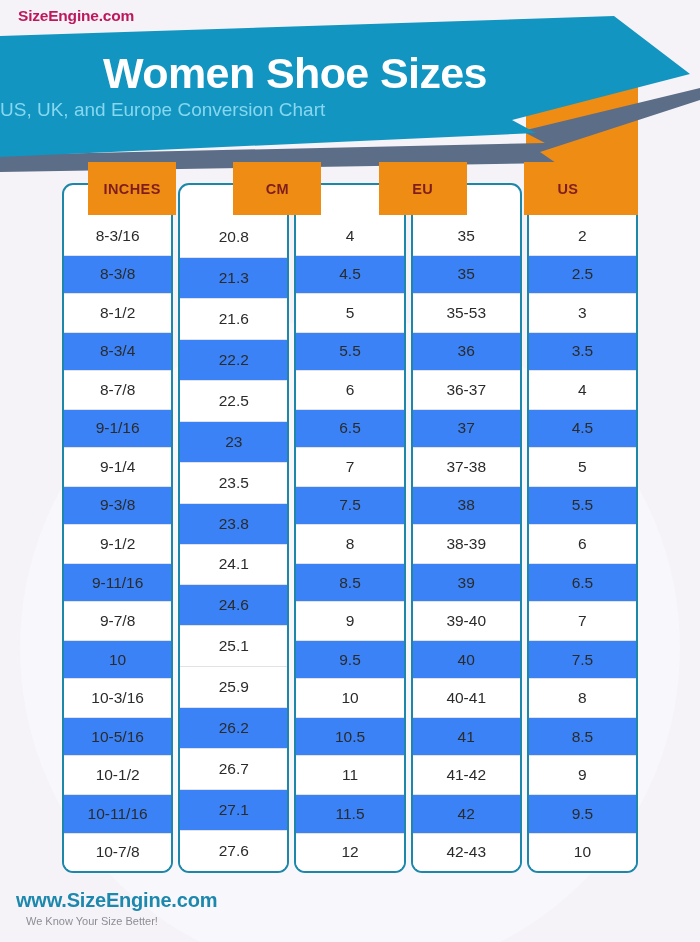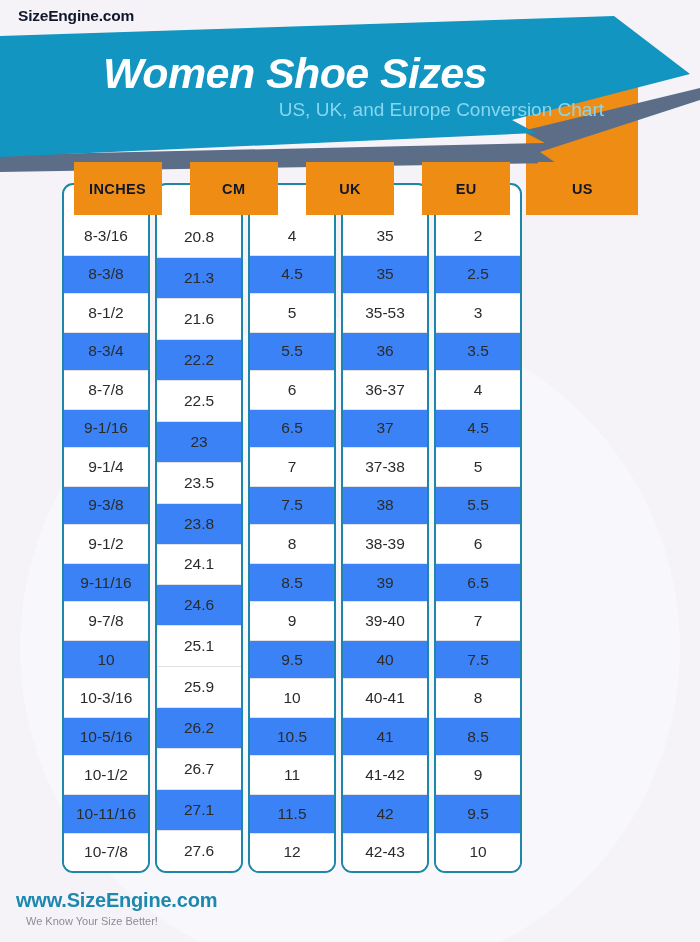--- a/index.html
+++ b/index.html
@@ -28,21 +28,21 @@
     z-index: 0;
   }
 
   
   #brand-logo {
     position: absolute;
     left: 18px;
     top: 7px;
     font-size: 15.5px;
     font-weight: bold;
-    color: #0f172a;
+    color: #be185d;
     letter-spacing: -0.2px;
     z-index: 6;
   }
 
   
   #header-banner {
     position: absolute;
     left: 0;
     top: 0;
     width: 700px;
@@ -57,41 +57,40 @@
     left: 0;
     top: 52px;
     width: 590px;
     text-align: center;
     color: #ffffff;
     font-size: 43px;
     font-weight: bold;
     letter-spacing: -0.6px;
     line-height: 1;
     z-index: 5;
-    font-style: italic;
   }
   #banner-subtitle {
     position: absolute;
     left: 0;
     top: 100px;
     width: 604px;
-    text-align: right;
+    text-align: left;
     color: #86d7ef;
     font-size: 19px;
     font-weight: normal;
     line-height: 1;
     z-index: 5;
   }
 
   
   #size-table {
     position: absolute;
     left: 62px;
     top: 183px;
-    width: 460px;
+    width: 576px;
     height: 690px;
     display: flex;
     gap: 5px;
     z-index: 2;
   }
   .size-column {
     flex: 1 1 0;
     border: 2px solid #1c87a8;
     border-radius: 11px;
     background: #ffffff;
@@ -127,21 +126,21 @@
   }
   .header-slot {
     flex: 1 1 0;
     display: flex;
     justify-content: center;
   }
   .header-tab {
     width: 88px;
     height: 53px;
     background: #ef8c14;
-    color: #0f172a;
+    color: #7f1d1d;
     font-size: 14.5px;
     font-weight: bold;
     letter-spacing: 0.4px;
     display: flex;
     align-items: center;
     justify-content: center;
   }
   .header-slot:last-child .header-tab {
     width: 88px;
   }
@@ -289,23 +288,20 @@
   </div>
 
 <div id="column-headers">
     <div class="header-slot">
       <div class="header-tab">INCHES</div>
     </div>
     <div class="header-slot">
       <div class="header-tab">CM</div>
     </div>
     <div class="header-slot">
-      <div class="header-tab">UK</div>
-    </div>
-    <div class="header-slot">
       <div class="header-tab">EU</div>
     </div>
     <div class="header-slot">
       <div class="header-tab">US</div>
     </div>
   </div>
 
 <div id="footer">
   <div id="footer-url">www.SizeEngine.com</div>
   <div id="footer-tagline">We Know Your Size Better!</div>

